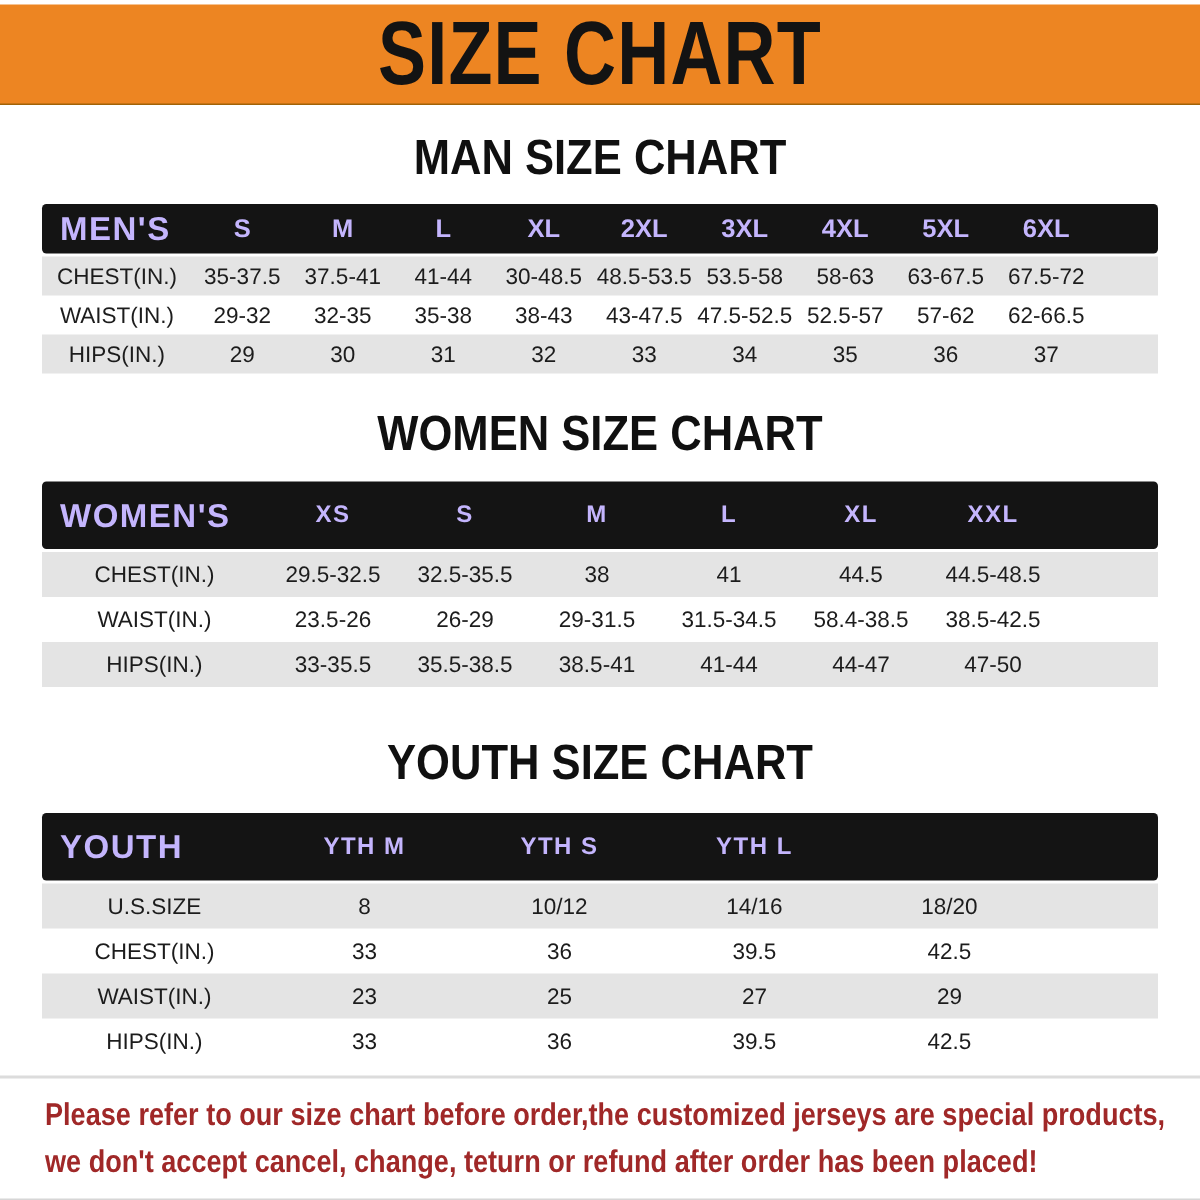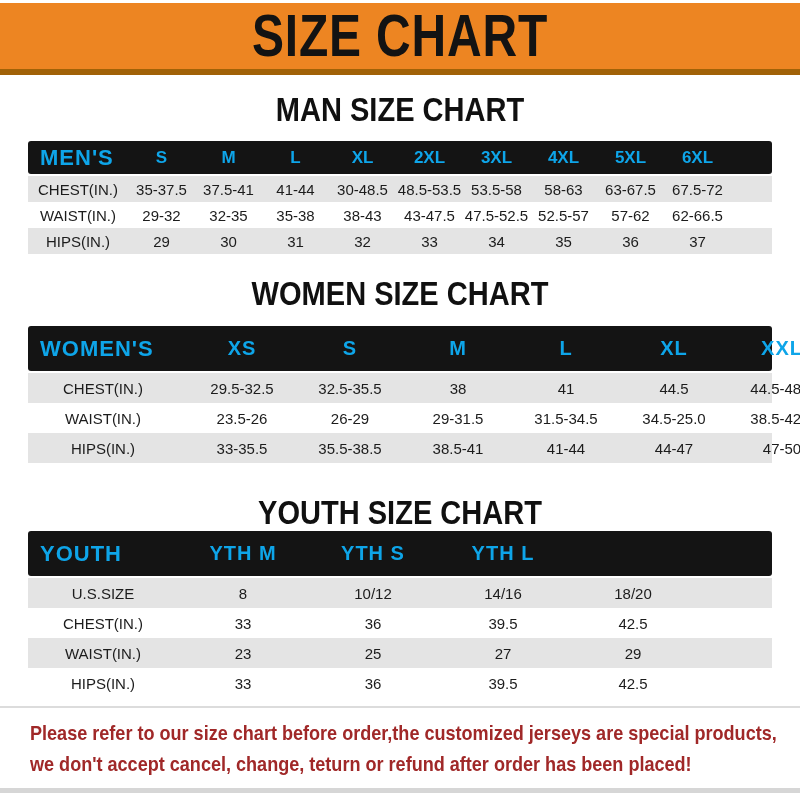--- a/index.html
+++ b/index.html
@@ -4,52 +4,52 @@
 <style>
   html, body { margin:0; padding:0; }
   body {
     width:800px; height:800px; overflow:hidden;
     background:#ffffff; color:#1d1d1d;
     font-family:"Liberation Sans", sans-serif;
   }
   
   .banner {
     margin-top:3px; height:66px; background:#ED8522;
-    border-bottom:6px solid #a16207;
+    border-bottom:1px solid #a16207;
     display:flex; align-items:center; justify-content:center;
   }
   .banner-text {
     font-size:60px; font-weight:bold; color:#131313;
     transform:scaleX(0.8); letter-spacing:1px; line-height:1;
   }
   
   .section-title {
     margin:0; text-align:center; font-size:33px; line-height:36px;
     font-weight:bold; color:#101010; transform:scaleX(0.88);
   }
   .title-man   { margin-top:17px; }
   .title-women { margin-top:22px; }
   .title-youth { margin-top:32px; }
   
   .table { width:744px; margin-left:28px; }
   .table-man   { margin-top:13px; }
   .table-women { margin-top:14px; }
-  .table-youth { }
+  .table-youth { margin-top:16px; }
   .grid { display:grid; align-items:center; }
   .men-grid   { grid-template-columns:100px repeat(9,67px); }
-  .women-grid { grid-template-columns:150px repeat(6,88px);gap:20px; }
+  .women-grid { grid-template-columns:150px repeat(6,88px); }
   .youth-grid { grid-template-columns:150px repeat(4,130px); }
   .thead {
-    background:#141414; color:#0ea5e9;
+    background:#141414; color:#c4b5fd;
     border-radius:3px; margin-bottom:2px;
   }
   .thead.men-grid { height:33px; }
   .thead.women-grid, .thead.youth-grid { height:45px; }
   .th { text-align:center; font-weight:bold; font-size:17px; }
-  .women-grid .th, .youth-grid .th { font-size:20px; letter-spacing:1px; }
+  .women-grid .th, .youth-grid .th { font-size:16px; letter-spacing:1px; }
   .th.corner {
     text-align:left; padding-left:12px;
     font-size:22px; letter-spacing:1px;
   }
   .tr { }
   .table-man .tr { height:26px; }
   .table-women .tr, .table-youth .tr { height:30px; }
   .tr.alt { background:#E4E4E4; }
   .td { text-align:center; font-size:15px; color:#1c1c1c; }
   .td.rowlabel { font-size:15px; }
@@ -149,21 +149,21 @@
         <div class="td">41</div>
         <div class="td">44.5</div>
         <div class="td">44.5-48.5</div>
       </div>
       <div class="tr grid women-grid">
         <div class="td rowlabel">WAIST(IN.)</div>
         <div class="td">23.5-26</div>
         <div class="td">26-29</div>
         <div class="td">29-31.5</div>
         <div class="td">31.5-34.5</div>
-        <div class="td">34.5-25.0</div>
+        <div class="td">58.4-38.5</div>
         <div class="td">38.5-42.5</div>
       </div>
       <div class="tr alt grid women-grid">
         <div class="td rowlabel">HIPS(IN.)</div>
         <div class="td">33-35.5</div>
         <div class="td">35.5-38.5</div>
         <div class="td">38.5-41</div>
         <div class="td">41-44</div>
         <div class="td">44-47</div>
         <div class="td">47-50</div>

